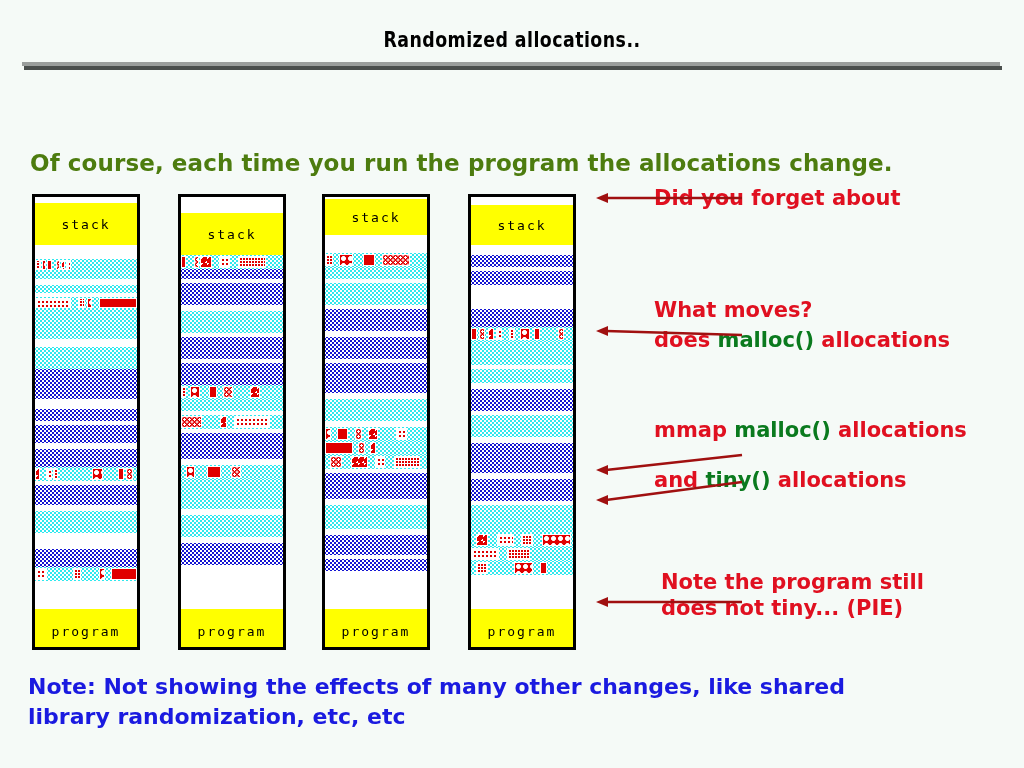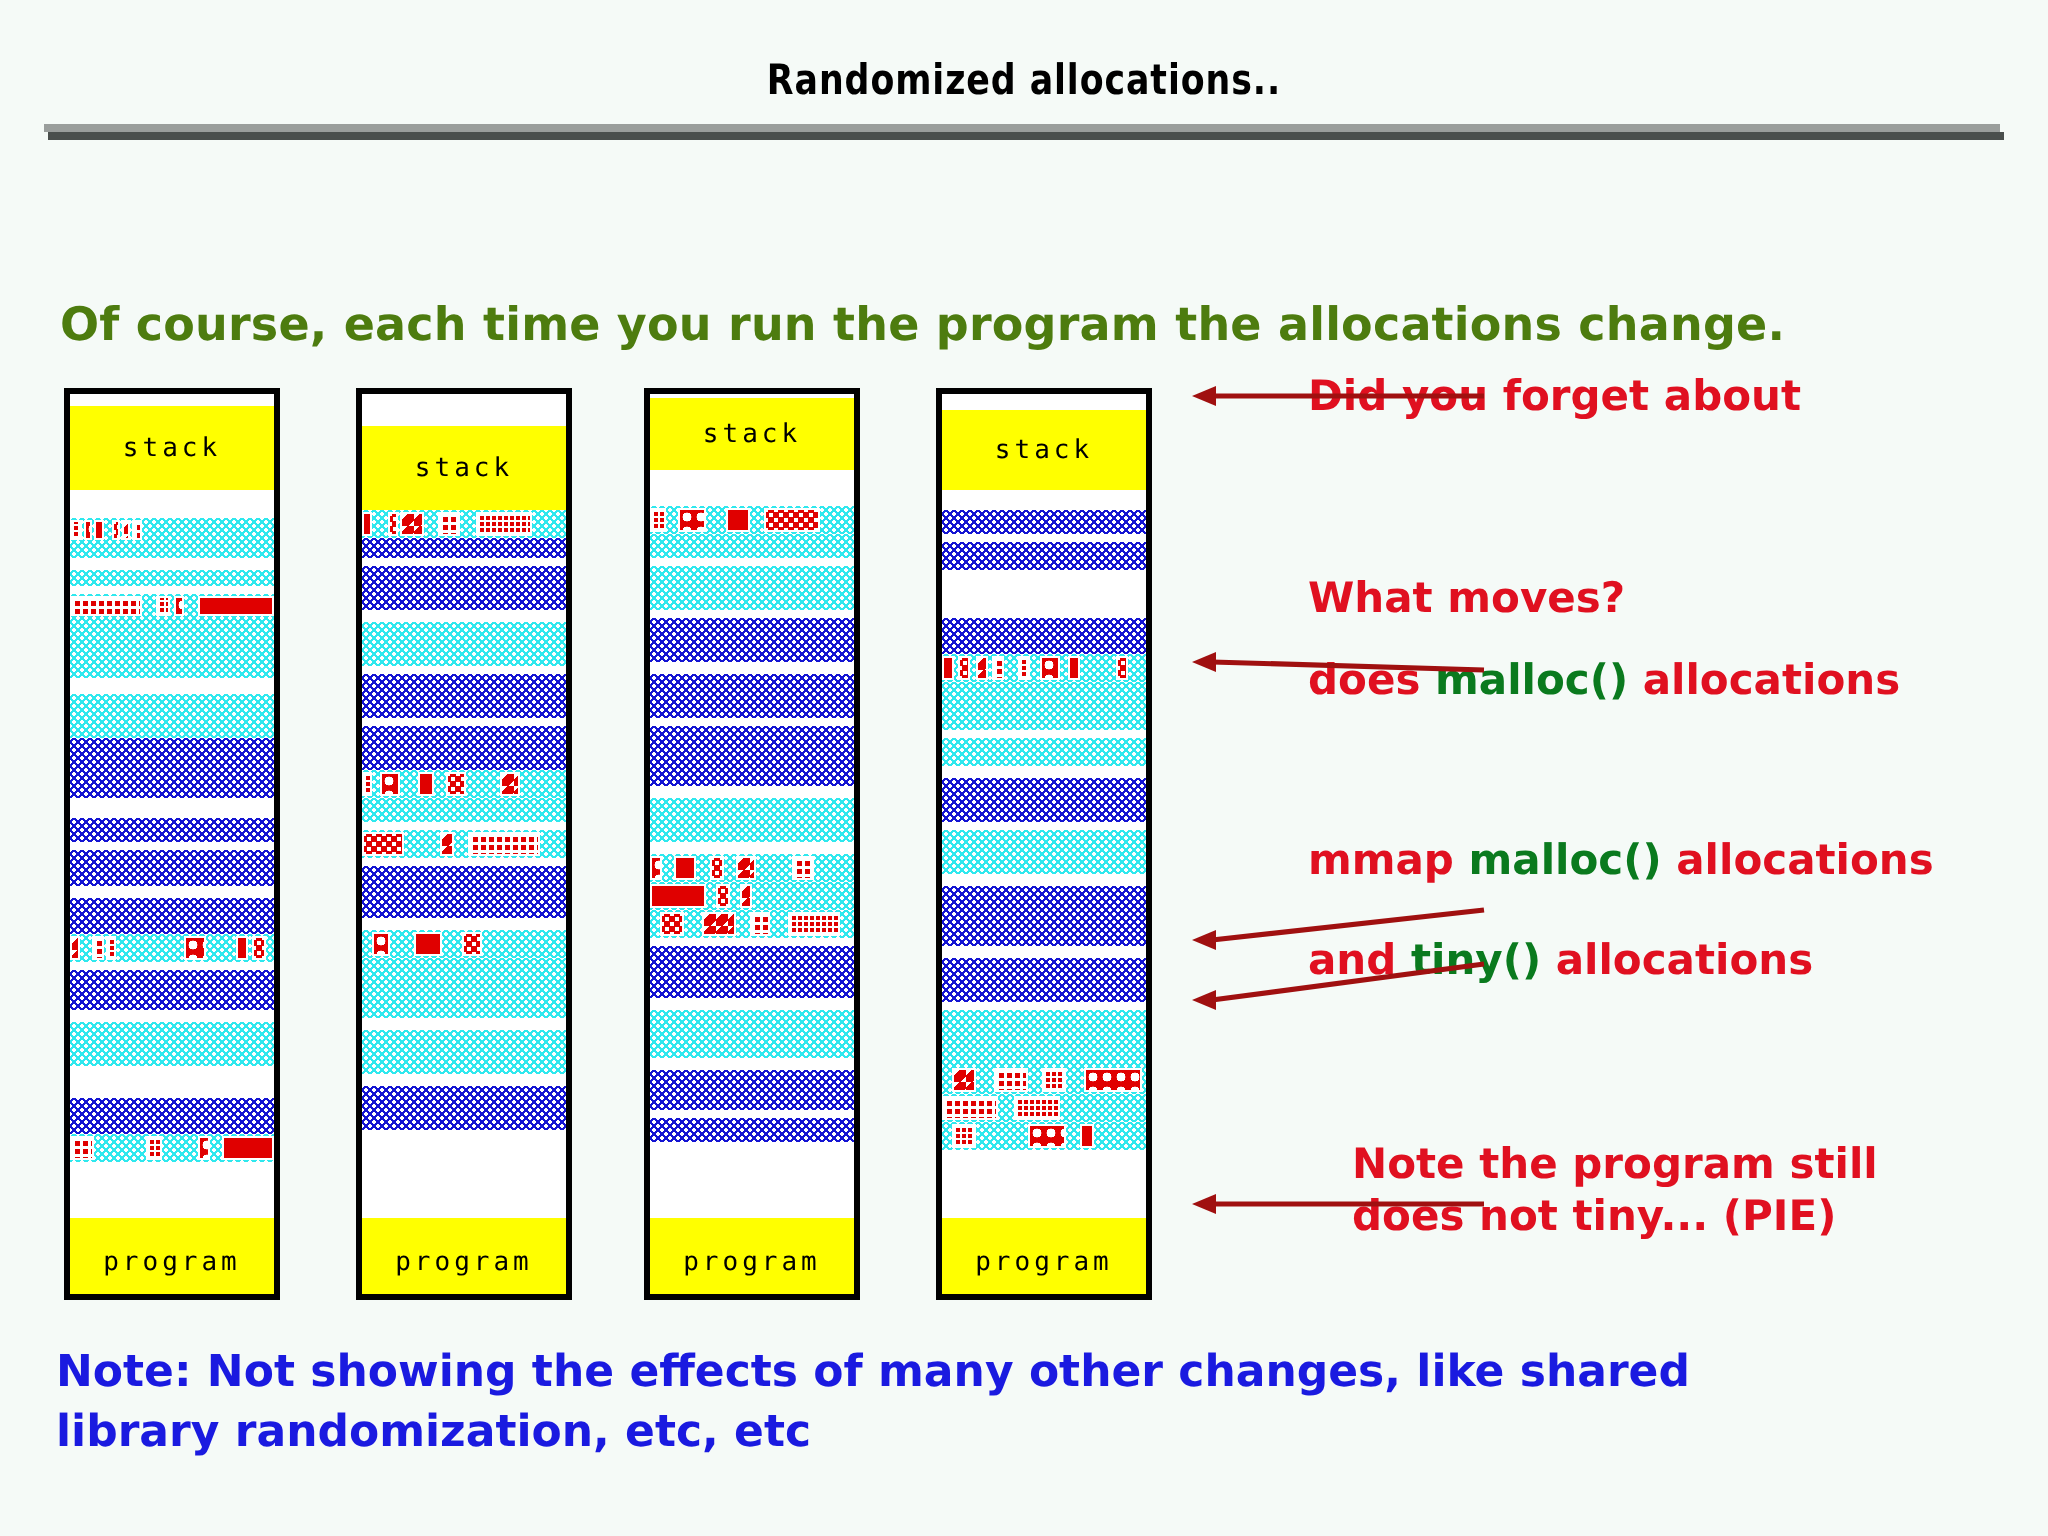--- a/index.html
+++ b/index.html
@@ -340,25 +340,25 @@
         <div class="chip p4" style="left: 4.74419px; width: 11.8605px;"></div>
         <div class="chip p5" style="left: 42.6977px; width: 18.9767px;"></div>
         <div class="chip solid" style="left: 68.7907px; width: 7.11628px;"></div>
       </div>
       <div class="band white" style="top: 378px; height: 34px;"></div>
       <div class="band yellow label" style="top: 412px; height: 44px;">program</div>
     </div>
   </div>
 
 <div class="note" id="note-stack-gap" style="left:654px;top:186px;"><span>Did you forget about</span><br></div>
-<div class="note" id="note-what-moves" style="left:654px;top:287px;"><span>What moves?</span></div>
+<div class="note" id="note-what-moves" style="left:654px;top:298px;"><span>What moves?</span></div>
 <div class="note" id="note-tiny-malloc" style="left:654px;top:328px;"><span>does </span><span class="kw">malloc()</span><span> allocations</span><br></div>
 <div class="note" id="note-large-malloc" style="left:654px;top:418px;"><span>mmap </span><span class="kw">malloc()</span><span> allocations</span></div>
 <div class="note" id="note-mmap" style="left:654px;top:468px;"><span>and </span><span class="kw">tiny()</span><span> allocations</span></div>
-<div class="note" id="note-pie" style="left:676px;top:570px;"><span>Note the program still</span><br><span>does not tiny... (PIE)</span></div>
+<div class="note" id="note-pie" style="left:661px;top:570px;"><span>Note the program still</span><br><span>does not tiny... (PIE)</span></div>
 
 <div class="arrow" id="arrows" style="left: 0px; top: 0px; width: 1024px; height: 768px;">
     <svg width="1024" height="768">
       <g>
         <line x1="742" y1="198" x2="606" y2="198" stroke="#a01010" stroke-width="2.6"></line>
         <polygon points="596,198 608,193 608,203" fill="#a01010"></polygon>
       </g>
       <g>
         <line x1="742" y1="335" x2="606" y2="331" stroke="#a01010" stroke-width="2.6"></line>
         <polygon points="596,331 608,326 608,336" fill="#a01010"></polygon>

